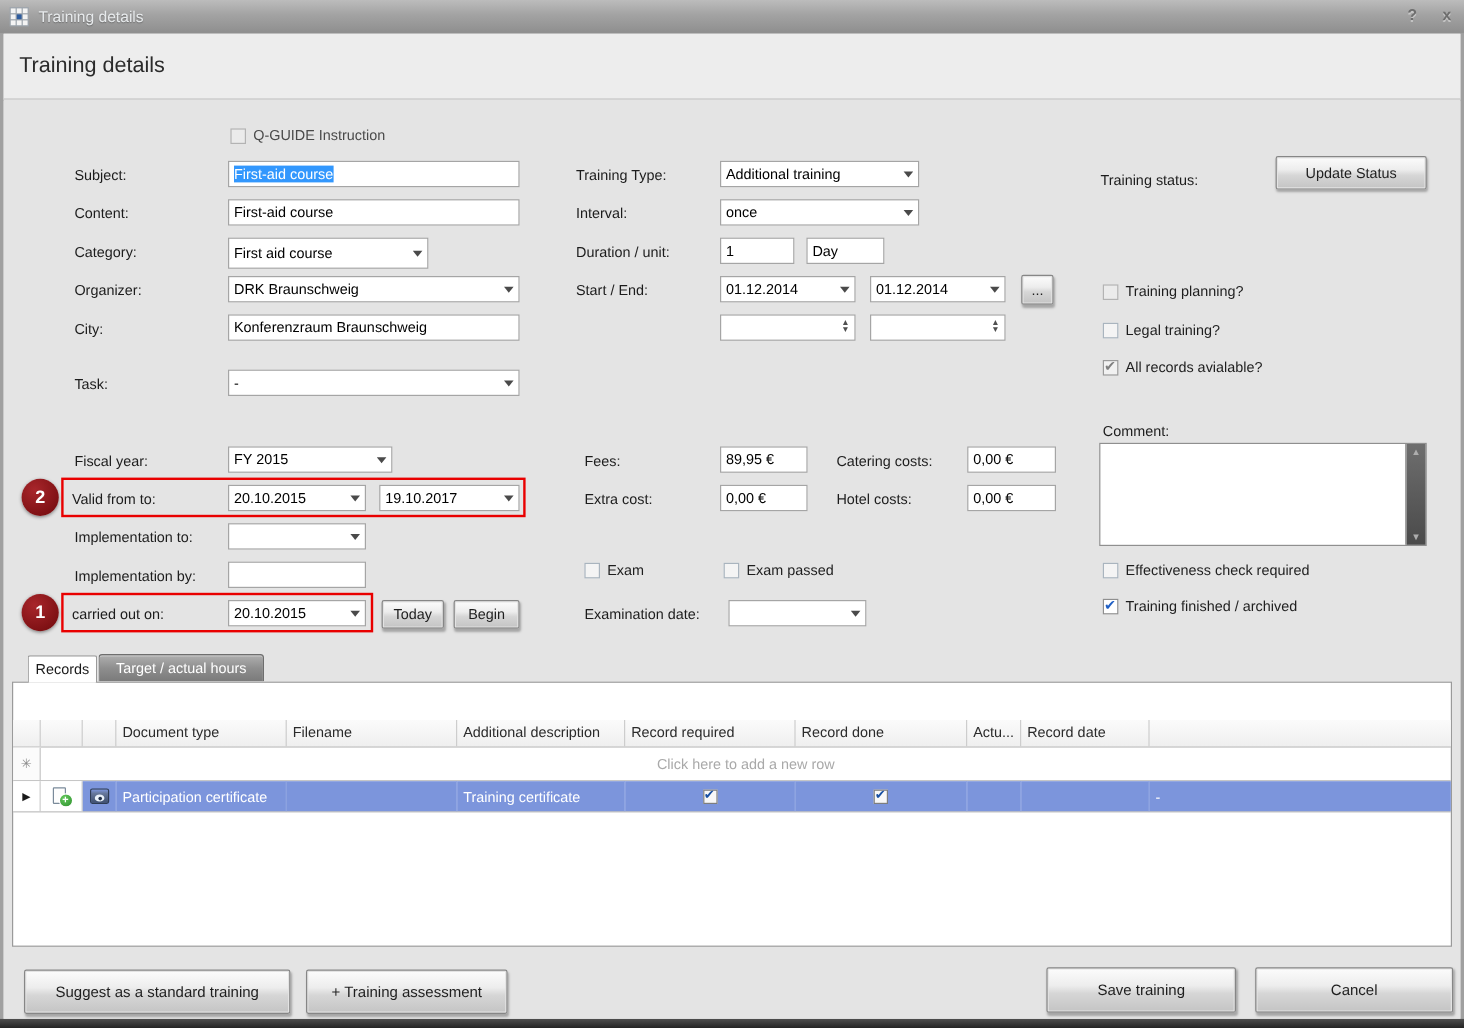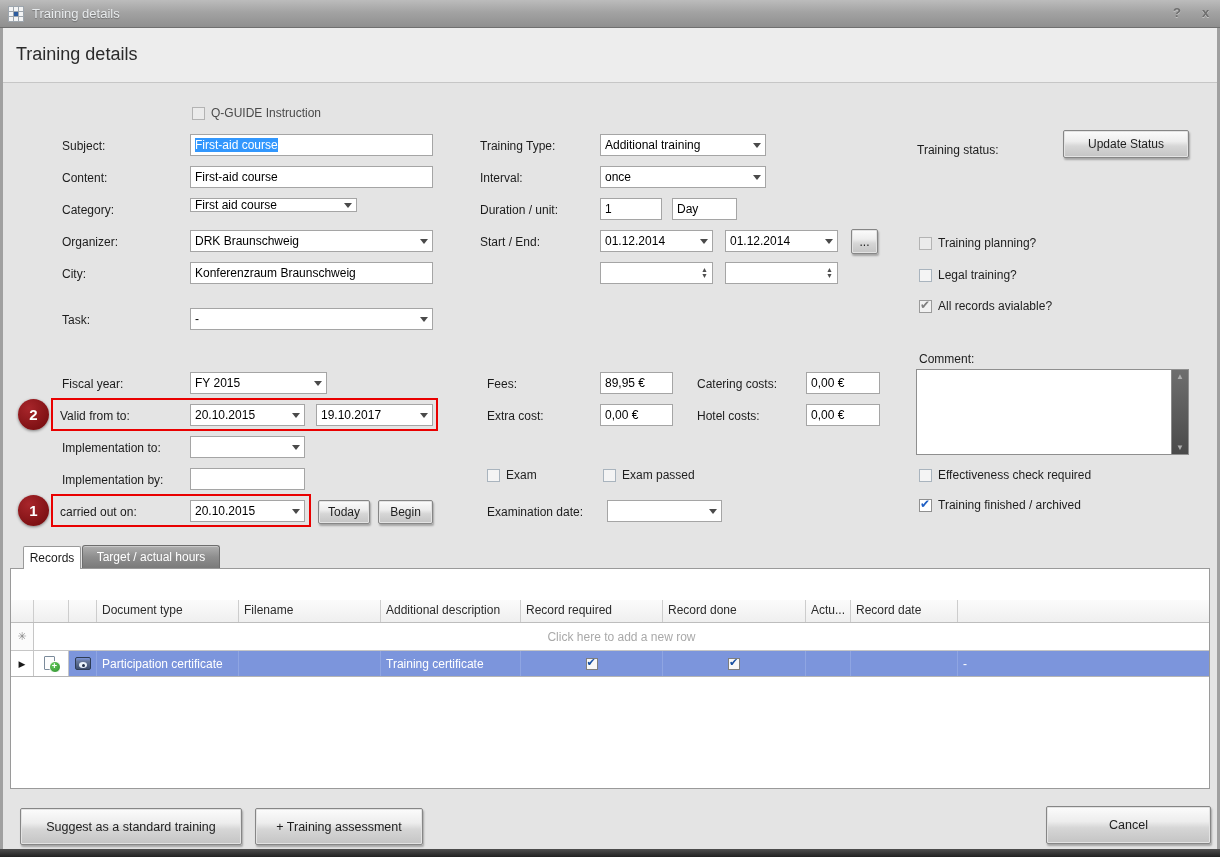--- a/index.html
+++ b/index.html
@@ -144,21 +144,21 @@
 
   <span class="lbl" style="left:62px;top:139px;">Subject:</span>
   <div class="field" style="left:190px;top:134px;width:243px;height:22px;">
     <span class="sel">First-aid course</span>
   </div>
   <span class="lbl" style="left:62px;top:171px;">Content:</span>
   <div class="field" style="left:190px;top:166px;width:243px;height:22px;">
     <span>First-aid course</span>
   </div>
   <span class="lbl" style="left:62px;top:203px;">Category:</span>
-  <div class="field combo" style="left:190px;top:198px;width:167px;height:14px;">
+  <div class="field combo" style="left:190px;top:198px;width:167px;height:26px;">
     <span>First aid course</span>
     <span class="dd"></span>
   </div>
   <span class="lbl" style="left:62px;top:235px;">Organizer:</span>
   <div class="field combo" style="left:190px;top:230px;width:243px;height:22px;">
     <span>DRK Braunschweig</span>
     <span class="dd"></span>
   </div>
   <span class="lbl" style="left:62px;top:267px;">City:</span>
   <div class="field" style="left:190px;top:262px;width:243px;height:22px;">
@@ -354,15 +354,16 @@
         <span class="tcb"></span>
       </div>
       <div class="td blue" style="width:45px;"></div>
       <div class="td blue" style="width:107px;"></div>
       <div class="td blue" style="flex:1;border-right:none;">-</div>
     </div>
   </div>
 
   <div class="btn btn3d" style="left:20px;top:808px;width:222px;height:37px;font-size:12.5px;">Suggest as a standard training</div>
   <div class="btn btn3d" style="left:255px;top:808px;width:168px;height:37px;font-size:12.5px;">+ Training assessment</div>
+  <div class="btn btn3d" style="left:872px;top:806px;width:158px;height:38px;font-size:12.5px;">Save training</div>
   <div class="btn btn3d" style="left:1046px;top:806px;width:165px;height:38px;font-size:12.5px;">Cancel</div>
 
 </div>
 
 </body></html>

